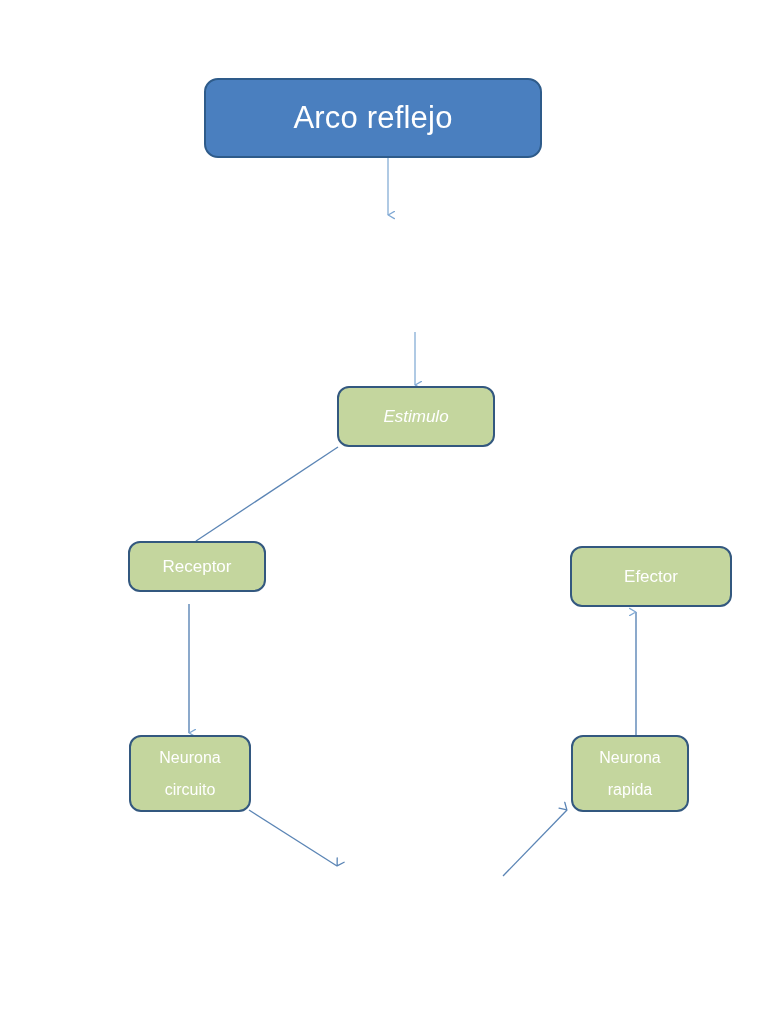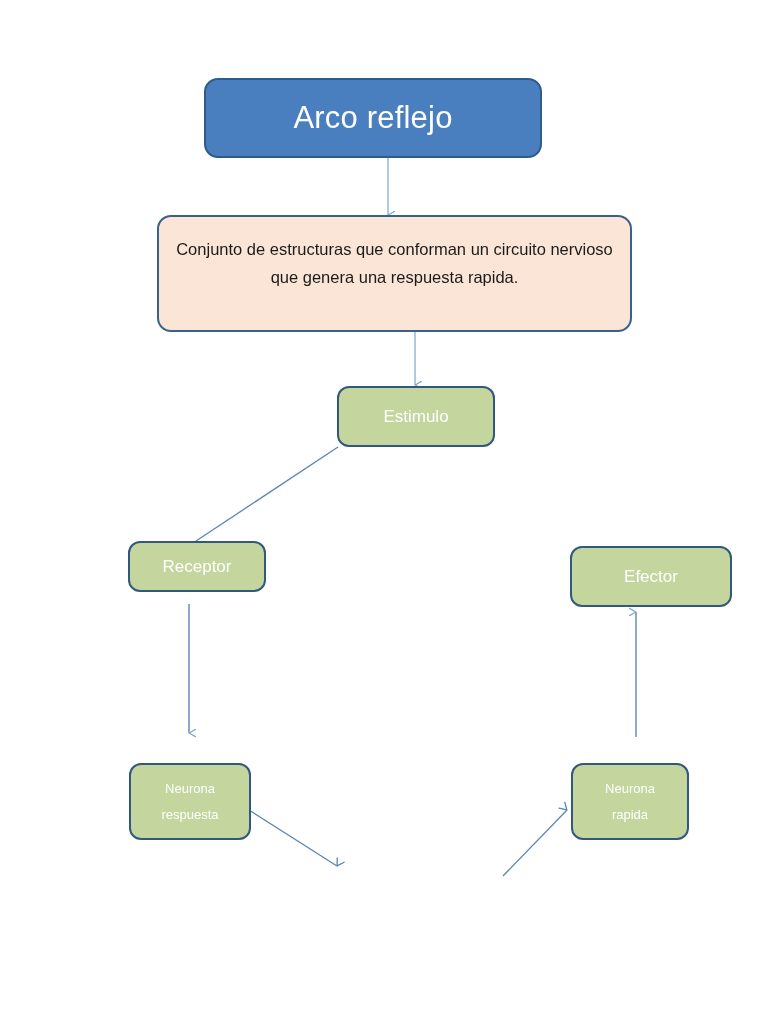--- a/index.html
+++ b/index.html
@@ -63,22 +63,21 @@
   }
   .node-green {
     background: #c4d69e;
     border-color: #33587f;
     border-width: 2.5px;
     color: #ffffff;
     font-size: 17px;
     line-height: 1.95;
   }
   .node-green.two-line {
-    font-size: 13px;
-    margin-top: 28px;
+    font-size: 16px;
   }
   .label {
     display: block;
     width: 100%;
   }
 </style>
 </head>
 <body>
 
 <div id="canvas">
@@ -105,36 +104,33 @@
 
     <line x1="503" y1="876" x2="567" y2="810" stroke="#5b85b5" stroke-width="1.3" marker-end="url(#vheaddiag)"></line>
 
     <line x1="636" y1="737" x2="636" y2="612" stroke="#5b85b5" stroke-width="1.4" marker-end="url(#vhead)"></line>
   </svg>
 
   <div class="node node-title" style="left:204px; top:78px; width:338px; height:80px;">
     <span class="label">Arco reflejo</span>
   </div>
 
-  <div class="node node-desc" style="left:157px; top:215px; width:475px; height:117px;">
-    <span class="desc-text">Conjunto de estructuras que conforman un circuito nervioso que genera una respuesta rapida.</span>
-  </div>
 
-  <div class="node node-green" style="left:337px; top:386px; width:158px; height:61px;">
+  <div class="node node-green" style="left:337px; top:386px; width:158px; height:61px;font-style:italic;">
     <span class="label">Estimulo</span>
   </div>
 
   <div class="node node-green" style="left:128px; top:541px; width:138px; height:51px;">
     <span class="label">Receptor</span>
   </div>
 
   <div class="node node-green two-line" style="left:129px; top:735px; width:122px; height:77px;">
     <span>
       <span class="label">Neurona</span>
-      <span class="label">respuesta</span>
+      <span class="label">circuito</span>
     </span>
   </div>
 
 
   <div class="node node-green two-line" style="left:571px; top:735px; width:118px; height:77px;">
     <span>
       <span class="label">Neurona</span>
       <span class="label">rapida</span>
     </span>
   </div>

